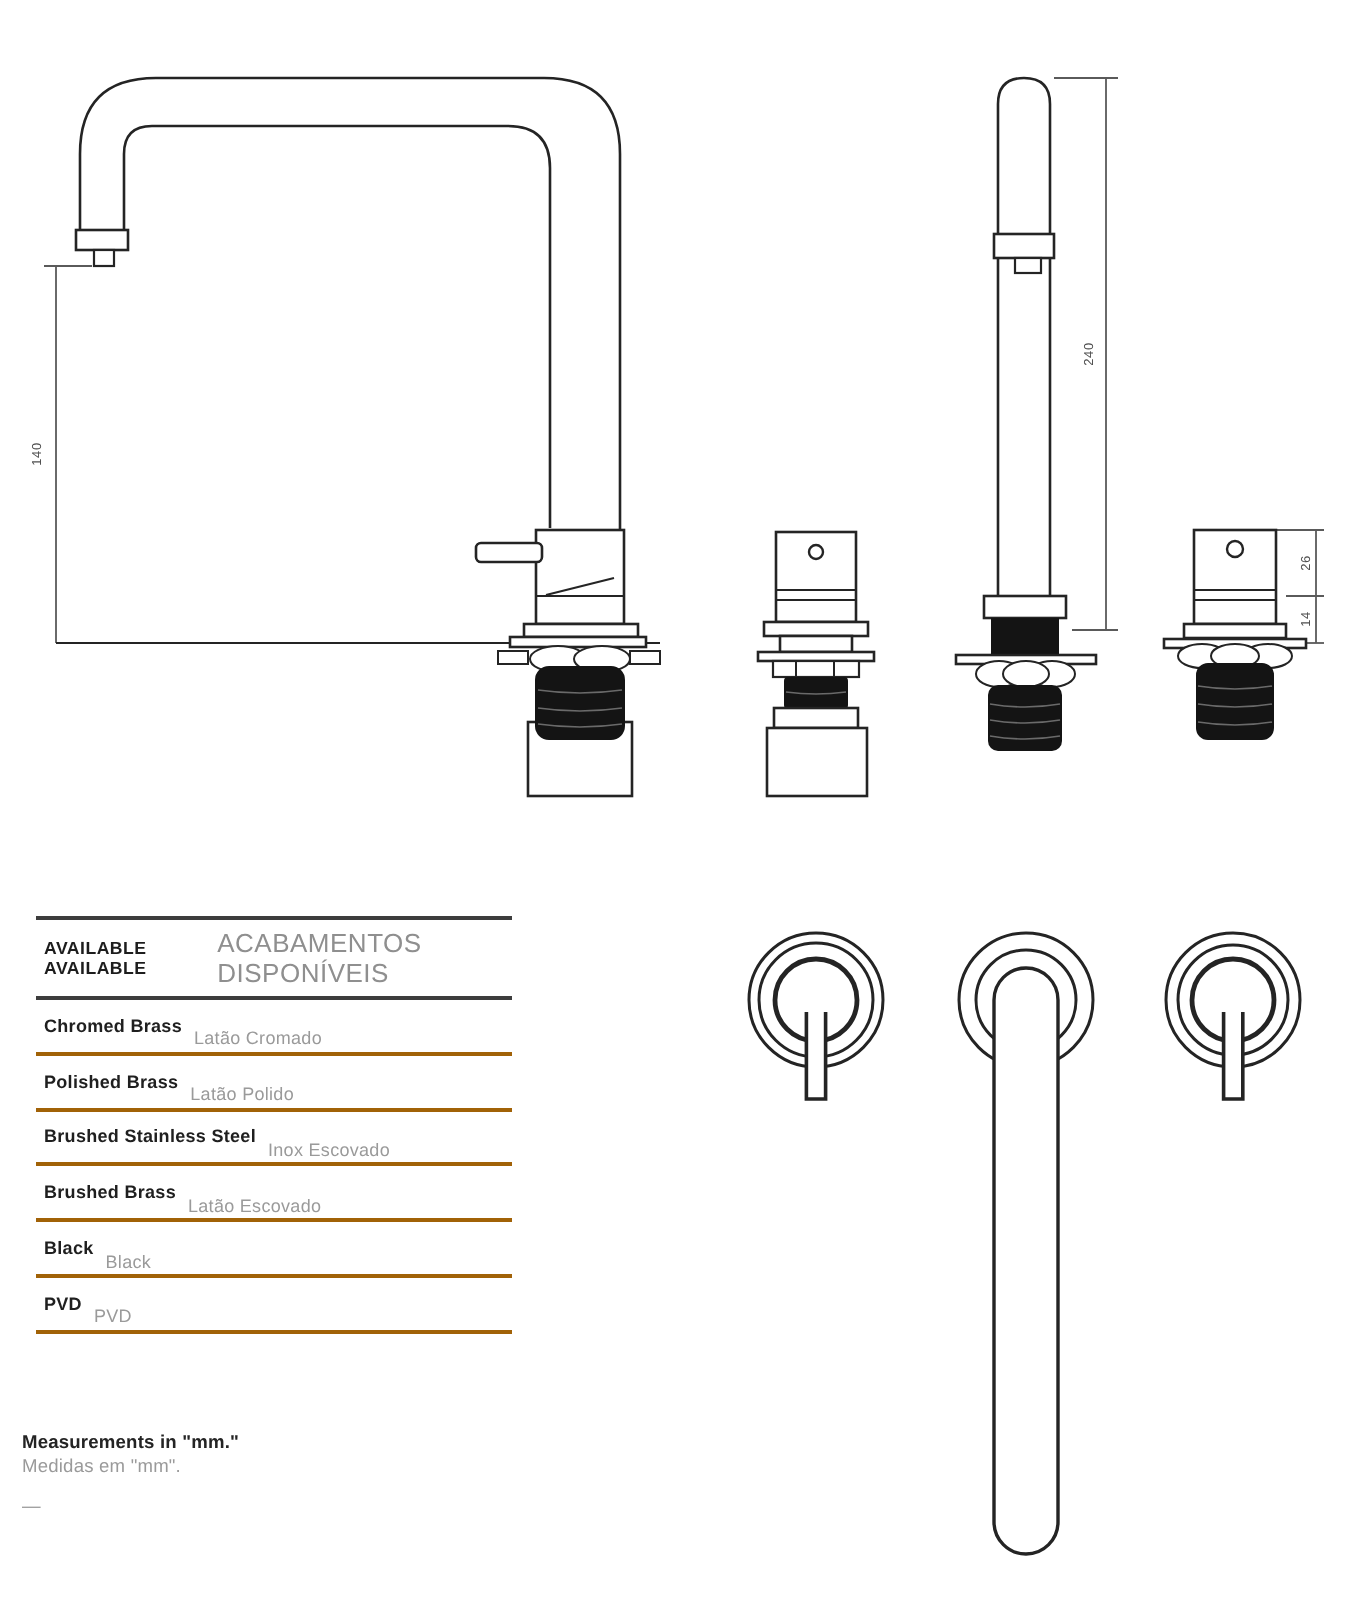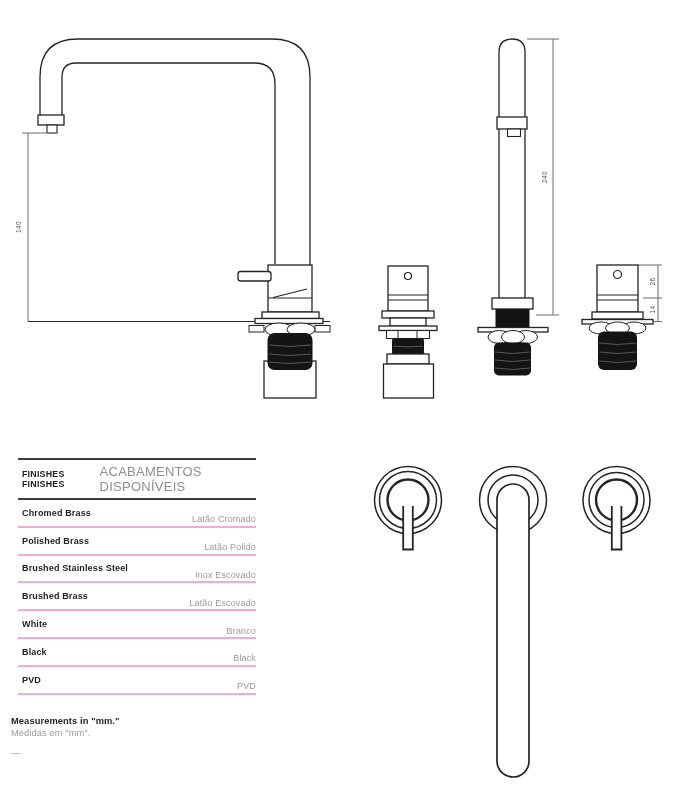--- a/index.html
+++ b/index.html
@@ -15,24 +15,23 @@
     position:absolute;left:18px;top:458px;width:238px;
     border-top:2px solid #3d3d3d;
   }
   .fhead{
     height:38px;border-bottom:2px solid #3d3d3d;
     display:flex;align-items:center;gap:6px;padding-left:4px;
   }
   .fhead .en{font-size:8.8px;font-weight:bold;color:#1d1d1d;letter-spacing:.25px;}
   .fhead .pt{font-size:13px;color:#8f8f8f;letter-spacing:.25px;}
   .frow{
-    height:25.8px;border-bottom:2px solid #f9a8d4;
+    height:25.8px;border-bottom:2px solid #a16207;
     display:flex;align-items:baseline;gap:6px;padding-left:4px;
     align-items:center;
-    justify-content:space-between;
   }
   .frow .en{font-size:9px;font-weight:bold;color:#1f1f1f;letter-spacing:.15px;}
   .frow .pt{font-size:9px;color:#9a9a9a;letter-spacing:.15px;margin-top:13px;}
 
   
   .notes{position:absolute;left:11px;top:715px;line-height:12px;}
   .notes .bold{font-size:9.3px;font-weight:bold;color:#242424;letter-spacing:.1px;}
   .notes .gray{font-size:9.3px;color:#9a9a9a;letter-spacing:.1px;}
   .notes .dash{font-size:9.3px;color:#9a9a9a;margin-top:8px;margin-bottom:7px;}
 </style>
@@ -167,42 +166,38 @@
     <g stroke="#242424" fill="none">
       <circle cx="616.5" cy="500" r="33.5" stroke-width="1.5"></circle>
       <circle cx="616.5" cy="500" r="27.5" stroke-width="1.5"></circle>
       <circle cx="616.5" cy="500" r="20.5" stroke-width="2.4"></circle>
       <path d="M611.8,506 V549.5 H621.4 V506" fill="#ffffff" stroke-width="1.8"></path>
     </g>
   </svg>
 
   <div class="finishes">
     <div class="fhead">
-      <span class="en">FINISHES FINISHES</span>
+      <span class="en">AVAILABLE AVAILABLE</span>
       <span class="pt">ACABAMENTOS DISPONÍVEIS</span>
     </div>
     <div class="frow">
       <span class="en">Chromed Brass</span>
       <span class="pt">Latão Cromado</span>
     </div>
     <div class="frow">
       <span class="en">Polished Brass</span>
       <span class="pt">Latão Polido</span>
     </div>
     <div class="frow">
       <span class="en">Brushed Stainless Steel</span>
       <span class="pt">Inox Escovado</span>
     </div>
     <div class="frow">
       <span class="en">Brushed Brass</span>
       <span class="pt">Latão Escovado</span>
-    </div>
-    <div class="frow">
-      <span class="en">White</span>
-      <span class="pt">Branco</span>
     </div>
     <div class="frow">
       <span class="en">Black</span>
       <span class="pt">Black</span>
     </div>
     <div class="frow">
       <span class="en">PVD</span>
       <span class="pt">PVD</span>
     </div>
   </div>

